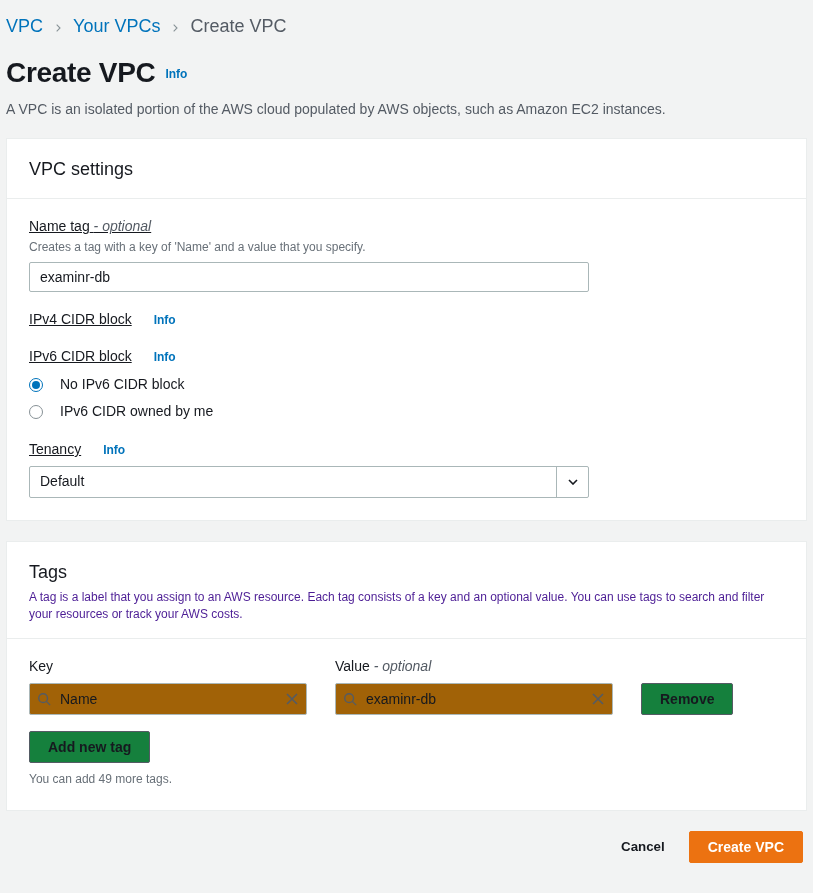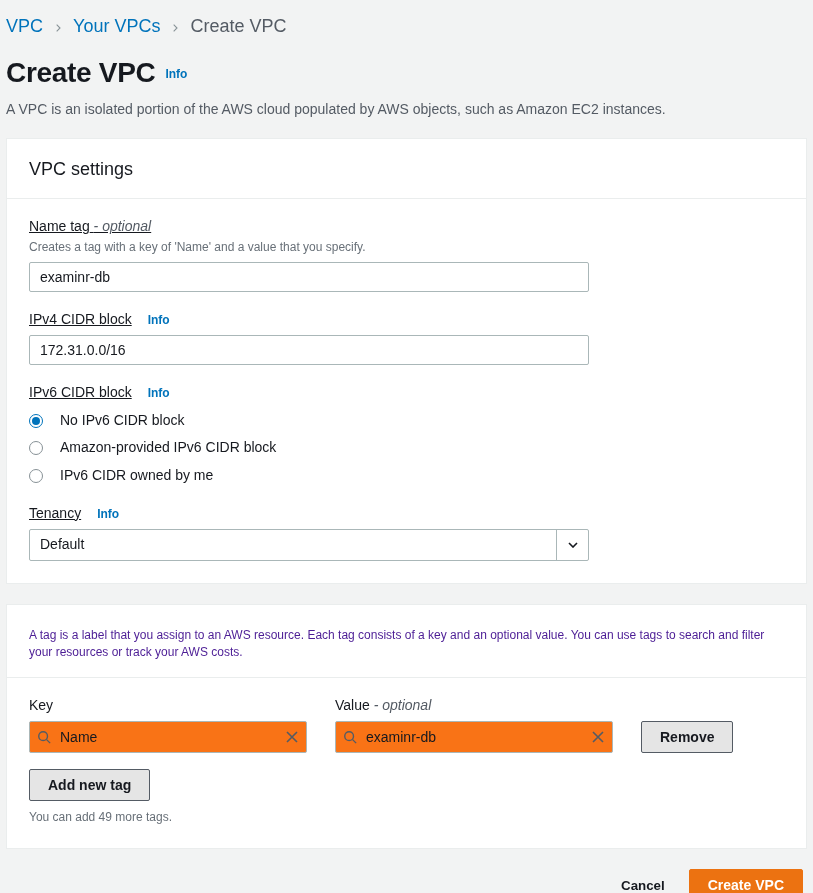--- a/index.html
+++ b/index.html
@@ -29,21 +29,21 @@
     .panel-header { padding: 18px 22px 16px; border-bottom: 1px solid #eaeded; }
     .panel-header h2 { font-size: 18px; font-weight: 400; }
     .panel-subdesc { color: #4c1d95; font-size: 12px; margin-top: 4px; }
     .panel-body { padding: 18px 22px 22px; }
 
     .field { margin-bottom: 18px; }
     .field:last-child { margin-bottom: 0; }
     .field-label { font-size: 14px; font-weight: 400; color: #16191f; text-decoration: underline; }
     .field-label .optional { font-style: italic; color: #545b64; font-weight: 400; }
     .field-help { font-size: 12px; color: #687078; margin-top: 2px; }
-    .field-label-row { display: flex; align-items: baseline; gap: 16px; }
+    .field-label-row { display: flex; align-items: baseline; gap: 22px; }
 
     input[type="text"].text-input,
     .select {
       display: block;
       width: 560px;
       max-width: 100%;
       margin-top: 6px;
       padding: 6px 10px;
       border: 1px solid #aab7b8;
       border-radius: 2px;
@@ -74,30 +74,30 @@
 
     
     .tags-row { display: flex; gap: 28px; align-items: flex-end; }
     .tag-col { flex: 0 0 278px; }
     .tag-col .col-label { font-size: 14px; margin-bottom: 6px; display: block; }
     .tag-col .col-label .optional { font-style: italic; color: #545b64; }
 
     .search-input { position: relative; }
     .search-input input {
       width: 100%; padding: 6px 30px 6px 30px; border: 1px solid #aab7b8; border-radius: 2px; font-size: 14px;
-      background: #f97316; color: #16191f; height: 32px;
+      background: #a16207; color: #16191f; height: 32px;
     }
     .search-input .left-ic, .search-input .right-ic { position: absolute; top: 0; bottom: 0; width: 30px; display: flex; align-items: center; justify-content: center; color: #545b64; }
     .search-input .left-ic { left: 0; }
     .search-input .right-ic { right: 0; cursor: pointer; }
 
     .btn {
       display: inline-flex; align-items: center; justify-content: center;
       padding: 6px 18px; font-size: 14px; font-weight: 700; border-radius: 2px; cursor: pointer;
-      border: 1px solid #545b64; background: #e5e5e5; color: #16191f; height: 32px;
+      border: 1px solid #545b64; background: #15803d; color: #16191f; height: 32px;
     }
     .btn-primary { background: #ec7211; border-color: #ec7211; color: #fff; }
     .btn-link { border: none; background: none; color: #16191f; font-weight: 700; padding: 6px 14px; }
 
     .add-row { margin-top: 16px; }
     .tags-hint { font-size: 12px; color: #687078; margin-top: 8px; }
 
     .footer-actions { display: flex; gap: 10px; justify-content: flex-end; margin-top: 8px; padding: 0 4px; }
   </style>
 </head>
@@ -140,39 +140,34 @@
         </div>
         <div class="field-help">Creates a tag with a key of 'Name' and a value that you specify.</div>
         <input type="text" class="text-input" value="examinr-db" style="">
       </div>
 
       <div class="field">
         <div class="field-label-row">
           <span class="field-label">IPv4 CIDR block</span>
           <a href="#" class="info-link">Info</a>
         </div>
-        <input type="text" class="text-input" value="172.31.0.0/16" style="">
       </div>
 
       <div class="field">
         <div class="field-label-row">
           <span class="field-label">IPv6 CIDR block</span>
           <a href="#" class="info-link">Info</a>
         </div>
         <div class="radio-group">
           <label class="radio-item selected">
             <span class="radio-circle"></span>
             <span>No IPv6 CIDR block</span>
           </label>
           <label class="radio-item">
             <span class="radio-circle"></span>
-            <span>Amazon-provided IPv6 CIDR block</span>
-          </label>
-          <label class="radio-item">
-            <span class="radio-circle"></span>
             <span>IPv6 CIDR owned by me</span>
           </label>
         </div>
       </div>
 
       <div class="field">
         <div class="field-label-row">
           <span class="field-label">Tenancy</span>
           <a href="#" class="info-link">Info</a>
         </div>
@@ -184,20 +179,21 @@
               </svg>
           </span>
         </div>
       </div>
 
     </div>
   </section>
 
   <section class="panel">
     <div class="panel-header">
+      <h2>Tags</h2>
       <p class="panel-subdesc">A tag is a label that you assign to an AWS resource. Each tag consists of a key and an optional value. You can use tags to search and filter your resources or track your AWS costs.</p>
     </div>
     <div class="panel-body">
       <div class="tags-row">
         <div class="tag-col">
           <span class="col-label">Key</span>
           <div class="search-input">
             <span class="left-ic">
               <svg width="14" height="14" viewBox="0 0 16 16" fill="none">
                   <circle cx="7" cy="7" r="5" stroke="#545b64" stroke-width="1.6"></circle>

